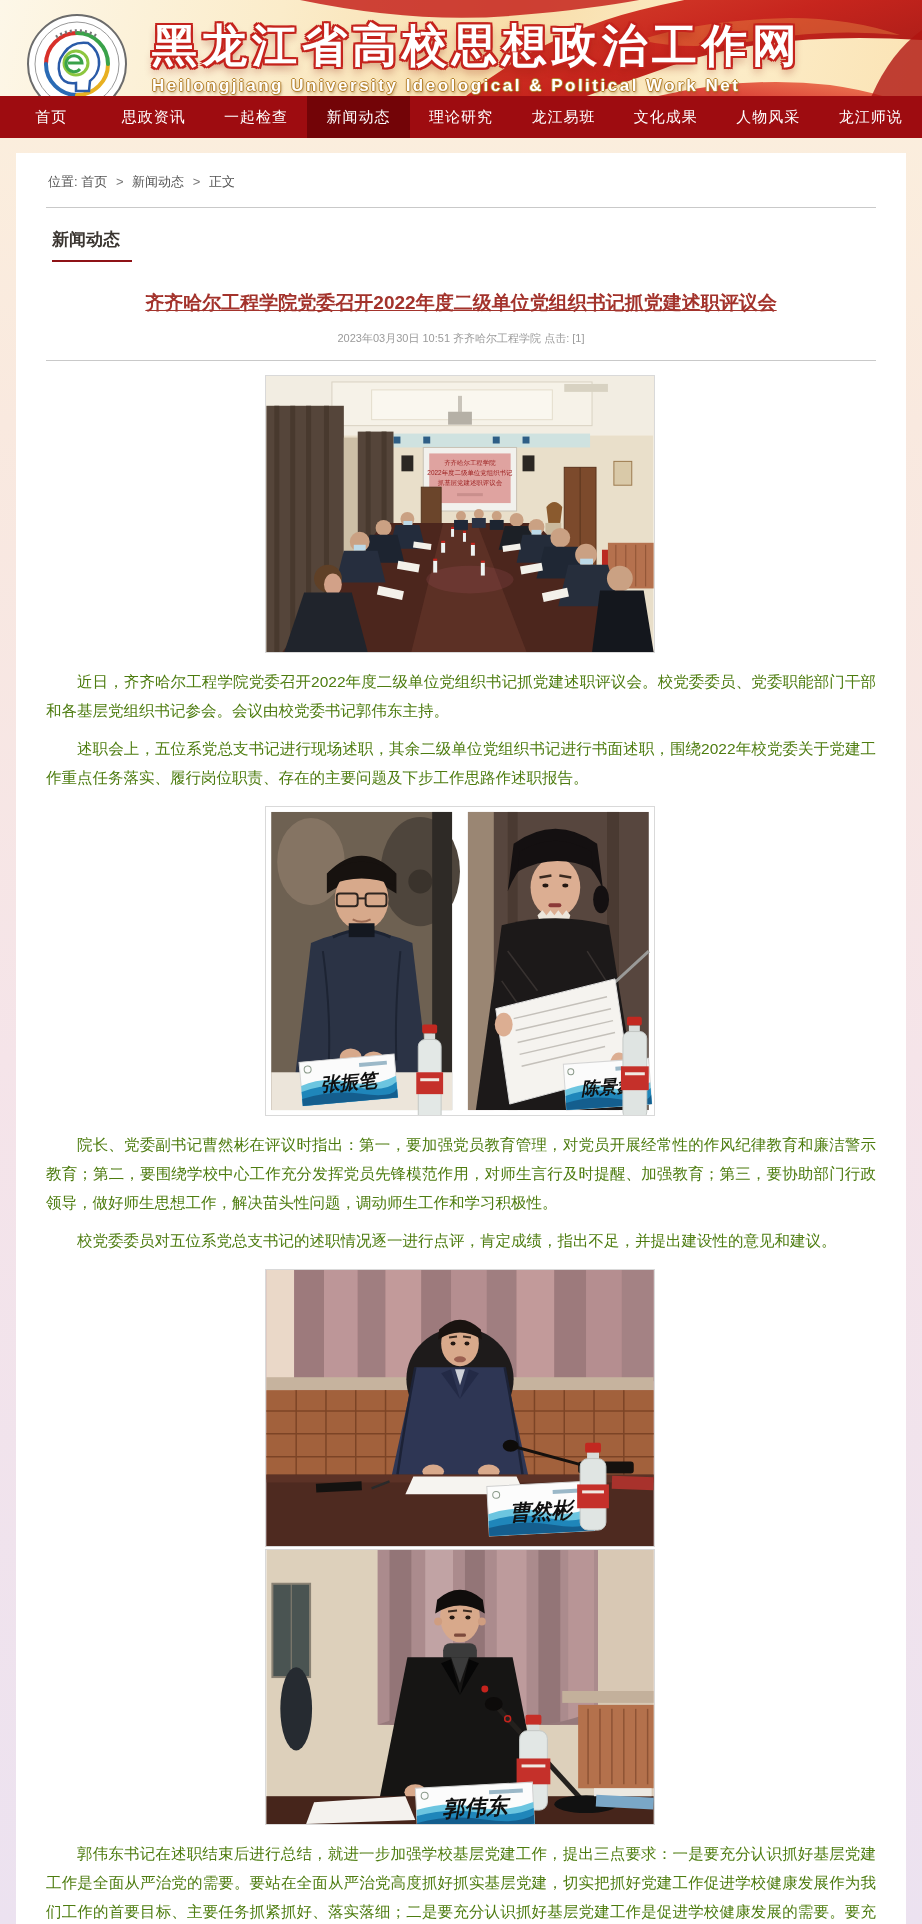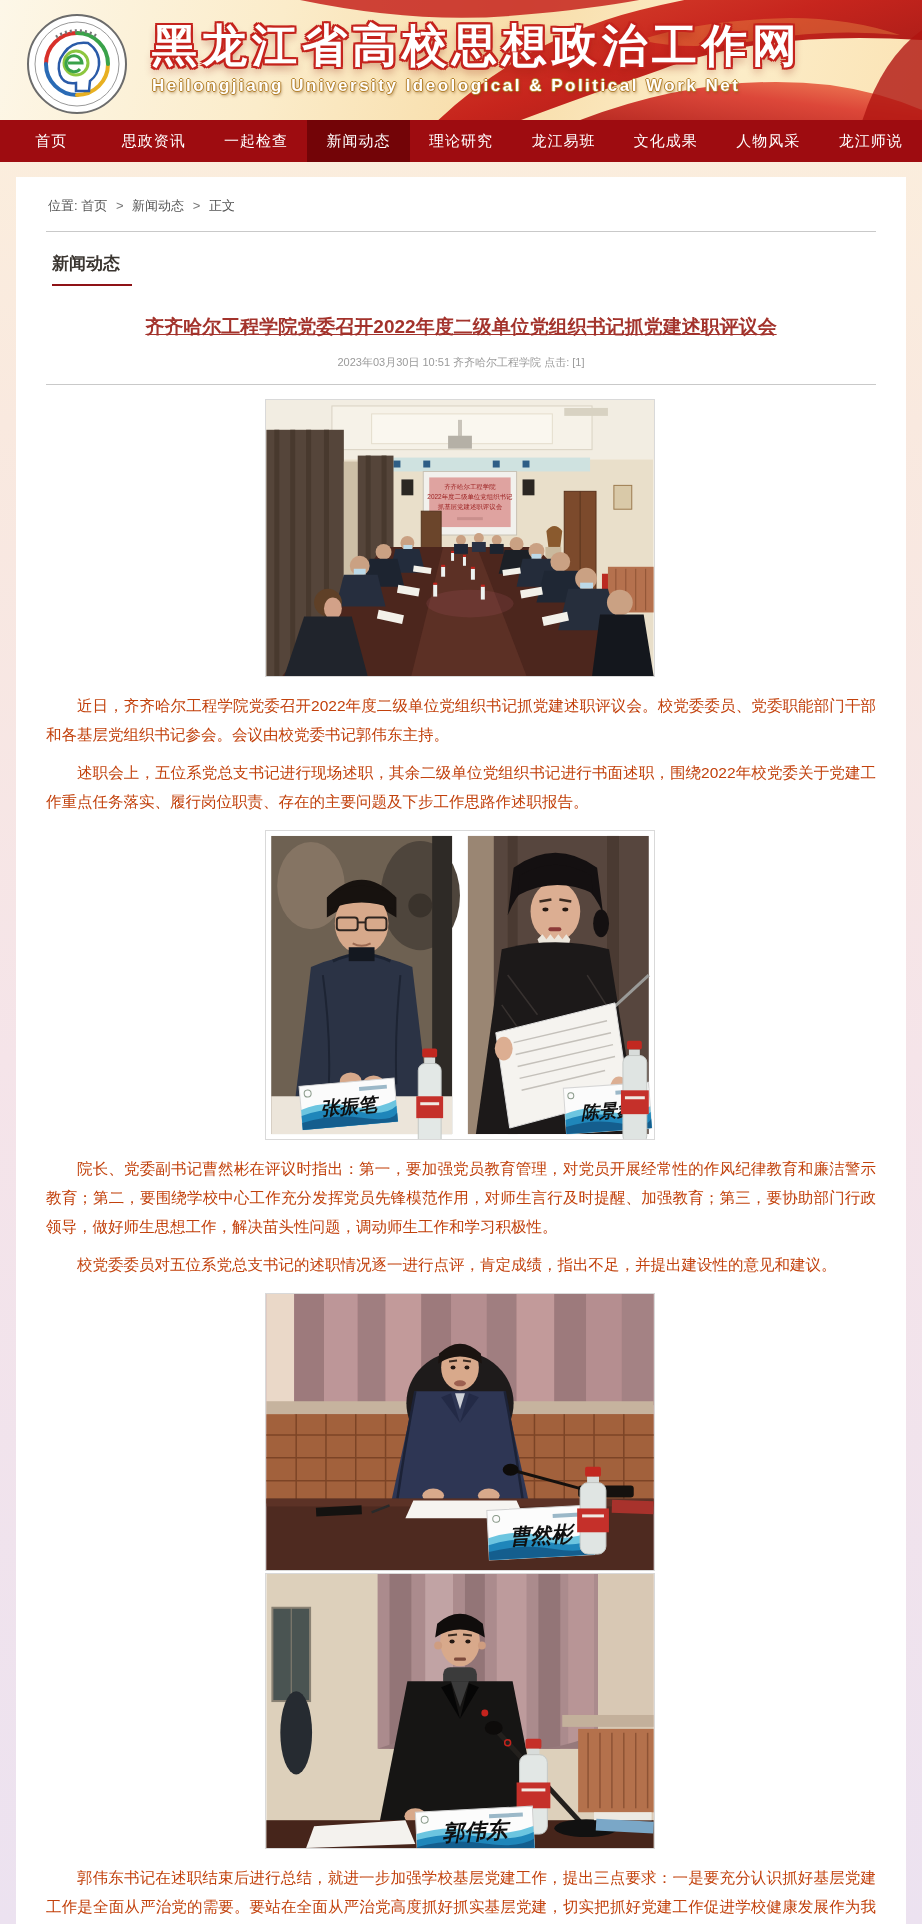--- a/index.html
+++ b/index.html
@@ -3,21 +3,21 @@
 <meta charset="utf-8">
 <style>
   * { margin:0; padding:0; box-sizing:border-box; }
   html,body { width:922px; }
   body {
     height:1924px; overflow:hidden;
     font-family:"Liberation Sans", sans-serif;
     background:linear-gradient(180deg,#fcf0dc 0%,#f9e9df 22%,#f5e4e9 55%,#ece2f0 100%);
   }
   
-  .site-header{ position:relative; height:120px; overflow:hidden;
+  .site-header{ position:relative; height:96px; overflow:hidden;
     background:linear-gradient(105deg,#fdf7e8 0%,#fbecca 30%,#f8dda9 55%,#fcedc9 78%,#fbe3b4 100%);}
   .site-header svg.ribbons{ position:absolute; inset:0; }
   .logo{ position:absolute; left:26px; top:13px; width:102px; height:102px; }
   .titles{ position:absolute; left:152px; top:16px; }
   .site-title{
     font-size:45px; font-weight:bold; color:#fff; letter-spacing:5px; white-space:nowrap;
     text-shadow:-2px 0 #c5231d,2px 0 #c5231d,0 -2px #c5231d,0 2px #c5231d,
       -2px -2px #c5231d,2px 2px #c5231d,-2px 2px #c5231d,2px -2px #c5231d,0 5px 8px rgba(140,20,8,.45);}
   .site-subtitle{
     margin-top:0; font-size:17px; font-weight:bold; color:#fff; letter-spacing:2.5px; white-space:nowrap;
@@ -35,21 +35,21 @@
   .divider{ border:none; border-top:1px solid #c9c9c9; }
   .section-head{ display:inline-block; margin:20px 0 0 6px; font-size:17px; font-weight:bold;
     color:#3a3530; padding:0 12px 9px 0; border-bottom:2px solid #8e1216; }
   .article-title{ text-align:center; color:#a3332c; font-size:19px; font-weight:bold;
     margin:28px 36px 0; line-height:26px;text-decoration:underline; }
   .article-meta{ text-align:center; color:#9a9a9a; font-size:11px; margin:15px 0 14px; }
   figure{ width:392px; margin:14px auto; }
   figure svg{ display:block; border:1px solid #d9d9d9; background:#fff; }
   figure.stack-top{ margin-bottom:2px; }
   figure.stack-bottom{ margin-top:0; }
-  p.body{ font-size:15.5px; color:#c2410c; line-height:29px; text-align:justify;
+  p.body{ font-size:15.5px; color:#4d7c0f; line-height:29px; text-align:justify;
     text-indent:2em; margin:9px 0; }
   .cardname{ font-style:italic; font-weight:bold; }
 </style>
 </head>
 <body>
 
 <header class="site-header">
   <svg class="ribbons" width="922" height="128" viewBox="0 0 922 128">
     <defs>
       <linearGradient id="rib1" x1="0" y1="0" x2="1" y2="1">

